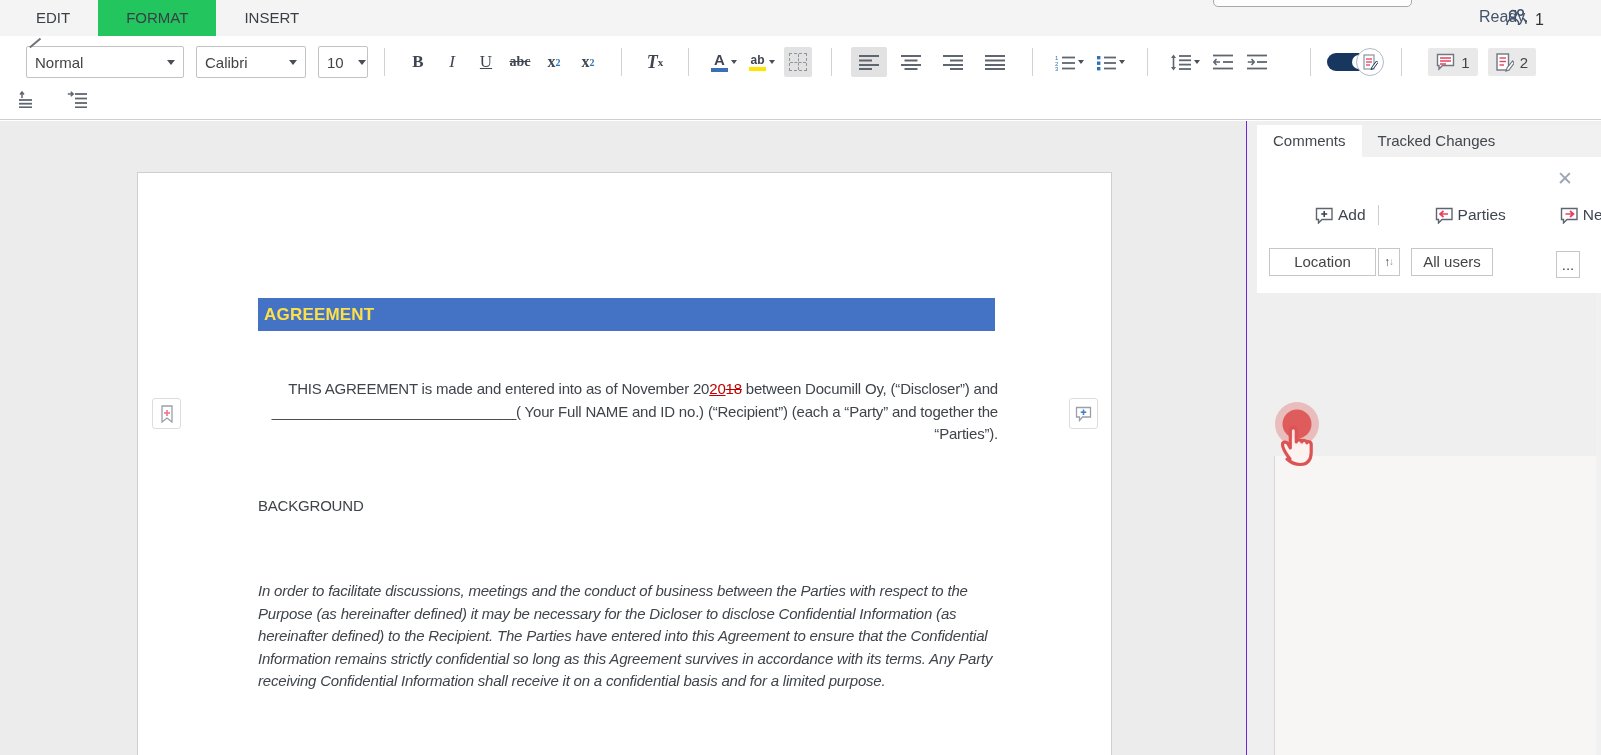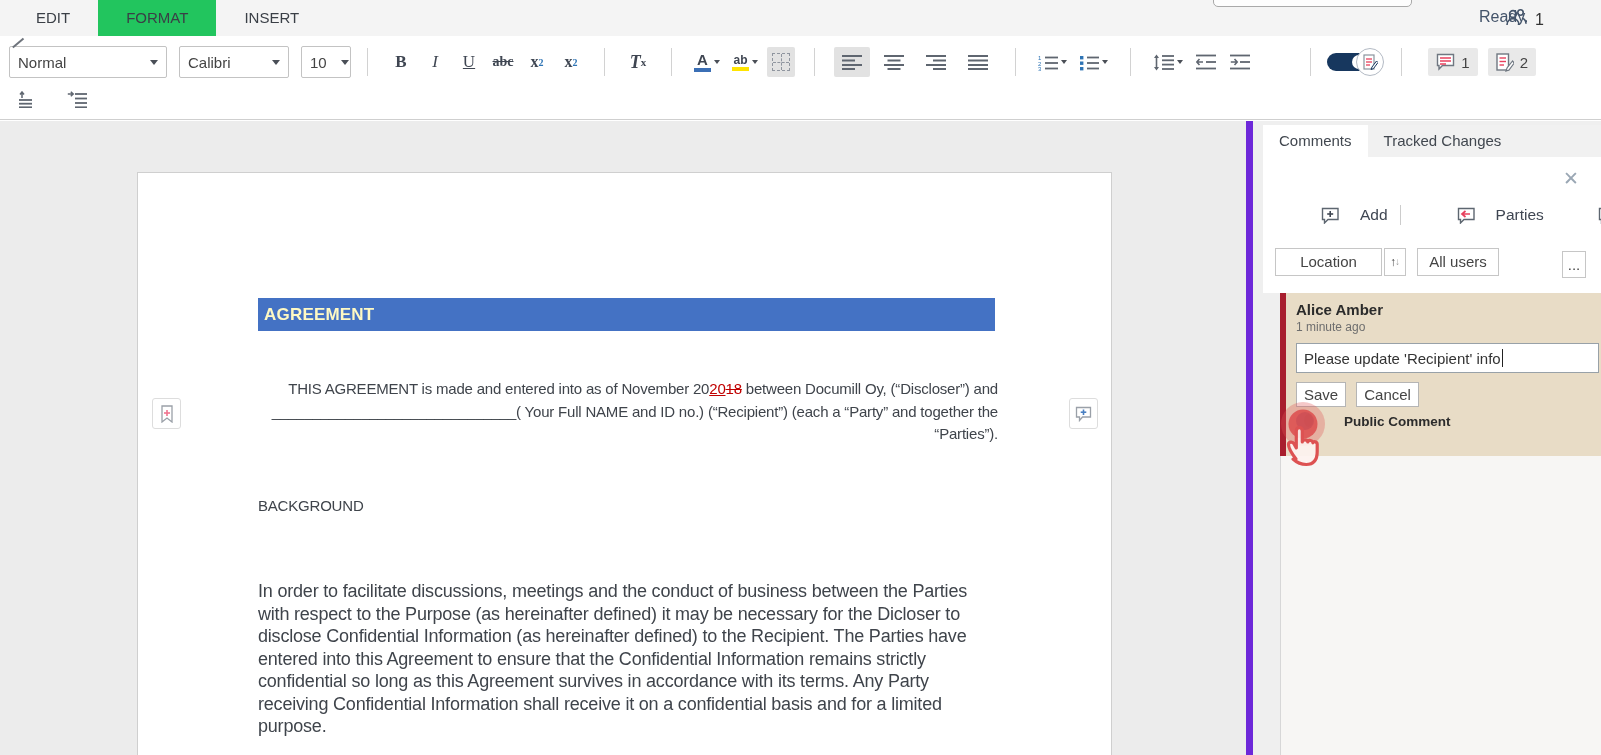--- a/index.html
+++ b/index.html
@@ -14,21 +14,21 @@
   .m-tab.active { background:#22c55e; }
   .cutbox { position:absolute; left:1213px; top:-14px; width:199px; height:21px;
             border:1px solid #a9a9a9; border-radius:5px; background:#fdfdfd; }
   .ready { position:absolute; left:1479px; top:8px; font-size:16px; color:#44546a; }
   .users-wrap { position:absolute; left:1503px; top:6px; display:flex; align-items:center; gap:6px; }
   .users-wrap .cnt { font-size:16px; color:#333; }
 
   
   .toolbar { position:absolute; left:0; top:36px; width:1601px; height:84px; background:#fff;
              border-bottom:1px solid #cfcfcf; }
-  .tb-row1 { position:absolute; left:9px; top:9px; height:34px; display:flex; align-items:center; }
+  .tb-row1 { position:absolute; left:26px; top:9px; height:34px; display:flex; align-items:center; }
   .sel { height:32px; border:1px solid #c3c3c3; border-radius:2px; background:#fff;
          display:flex; align-items:center; padding:0 8px; font-size:15px; color:#444; cursor:pointer; }
   .sel .lbl { flex:1; }
   .caret { width:0; height:0; border-left:4px solid transparent; border-right:4px solid transparent;
            border-top:5px solid #4a4f57; margin-left:6px; }
   .mini-caret { width:0; height:0; border-left:3.5px solid transparent; border-right:3.5px solid transparent;
                 border-top:4.5px solid #4a4f57; margin-left:3px; }
   .sep { width:1px; height:28px; background:#d2d2d2; margin:0 16px; }
   .tbtn { height:30px; min-width:28px; display:flex; align-items:center; justify-content:center;
           border-radius:2px; cursor:pointer; margin:0 3px; padding:0 3px;
@@ -67,44 +67,44 @@
                   background:#fff; border:1.5px solid #b3bac4; display:flex; align-items:center; justify-content:center; }
   .countbtn { height:28px; background:#e9e9e9; border-radius:2px; display:flex; align-items:center;
               padding:0 8px; gap:6px; font-size:15px; color:#444; cursor:pointer; margin-left:10px; }
 
   
   .workspace { position:absolute; left:0; top:121px; width:1246px; height:634px; background:#ececec; }
   .page { position:absolute; left:137px; top:51px; width:975px; height:610px; background:#fff;
           border:1px solid #cfcfcf; }
   .doc { font-family:"Liberation Sans","DejaVu Sans",sans-serif; color:#3f444b; letter-spacing:-0.2px; }
   .doc-title { position:absolute; left:120px; top:125px; width:737px; height:33px; background:#4472c4;
-               color:#fef9c3; font-weight:bold; font-size:17px; line-height:33px; padding-left:6px;
+               color:#fde047; font-weight:bold; font-size:17px; line-height:33px; padding-left:6px;
                letter-spacing:0.2px; }
   .doc-p1 { position:absolute; left:120px; top:205px; width:740px; font-size:15px; line-height:22.5px;text-align:right; }
   .ins { color:#c00000; text-decoration:underline; }
   .del { color:#c00000; text-decoration:line-through; }
   .doc-h2 { position:absolute; left:120px; top:324px; font-size:15px; }
-  .doc-p2 { position:absolute; left:120px; top:407px; width:742px; font-size:18px; line-height:22.5px; }
+  .doc-p2 { position:absolute; left:120px; top:407px; width:742px; font-size:15px; line-height:22.5px;font-style:italic; }
   .sidebtn { position:absolute; width:29px; height:31px; background:#fff; border:1px solid #ddd;
              border-radius:3px; display:flex; align-items:center; justify-content:center; cursor:pointer; }
   .sidebtn.left { left:152px; top:277px; }
   .sidebtn.right { left:1069px; top:277px; }
 
   
   .panel { position:absolute; left:1246px; top:121px; width:355px; height:634px; background:#efefef;
-           border-left:7px solid #6d28d9; }
+           border-left:1px solid #6d28d9; }
   .p-tabstrip { position:absolute; left:10px; top:4px; right:0; height:32px; background:#f1f1f1; display:flex; }
   .p-tab { height:32px; line-height:32px; padding:0 16px; font-size:15px; color:#41474f; cursor:pointer; }
   .p-tab.active { background:#fff; }
   .p-white { position:absolute; left:10px; top:36px; right:0; height:136px; background:#fff; }
   .p-close { position:absolute; left:310px; top:48px; font-size:19px; color:#9aa7b4; cursor:pointer;
              line-height:19px; }
   .p-actions { position:absolute; left:24px; top:82px; height:24px; display:flex; align-items:center;
                font-size:15.5px; color:#3f4652; }
-  .p-act { display:flex; align-items:center; gap:20px; cursor:pointer;padding-left:44px; }
+  .p-act { display:flex; align-items:center; gap:4px; cursor:pointer;padding-left:44px; }
   .p-actions .vsep { width:1px; height:20px; background:#ccc; margin:0 12px; }
   .p-filters { position:absolute; left:22px; top:126px; height:29px; display:flex; align-items:center; }
   .fbox { height:28px; border:1px solid #c6c6c6; background:#fff; display:flex; align-items:center;
           justify-content:center; font-size:15px; color:#444; cursor:pointer; }
   .f-loc { width:107px; }
   .f-sort { width:22px; margin-left:2px; font-size:12px; }
   .f-sort .dn { color:#999; font-size:10px; margin-left:-1px; }
   .f-users { width:82px; margin-left:11px; }
   .f-more { position:absolute; left:309px; top:130px; width:24px; height:27px; line-height:22px; }
 
@@ -474,36 +474,20 @@
     <div class="p-filters">
       <div class="fbox f-loc">Location</div>
       <div class="fbox f-sort">
         <span>↑</span>
           <span class="dn">↓</span>
       </div>
       <div class="fbox f-users">All users</div>
     </div>
     <div class="fbox f-more">...</div>
 
-    <div class="card">
-      <div class="c-author">Alice Amber</div>
-      <div class="c-time">1 minute ago</div>
-      <div class="c-input">
-        <span>Please update 'Recipient' info</span>
-        <span class="c-caret"></span>
-      </div>
-      <div class="c-btns">
-        <button class="cbtn">Save</button>
-        <button class="cbtn">Cancel</button>
-      </div>
-      <div class="c-public">
-        <span class="c-check"></span>
-        <span class="c-publabel">Public Comment</span>
-      </div>
-    </div>
 
     <div class="p-belowcard"></div>
     <div class="p-rightstrip"></div>
 
     <svg class="cursor-overlay" viewBox="0 0 70 92">
       <circle cx="32" cy="25" r="22" fill="#df5454" opacity="0.32"></circle>
       <circle cx="32" cy="25" r="14.5" fill="#dd4f4f" opacity="0.88"></circle>
       <g transform="translate(16,26)">
         <path d="M9 34 C5.5 29.5 1.5 23 1.5 19.5 c0-3 4.2-3.2 5.6-0.6 l2.2 4 V6 c0-4.4 6-4.4 6 0 v11 c0-2.8 5.2-2.8 5.5 0 c0.4-2.3 5-2 5.1 0.8 c0.5-1.8 4.3-1.3 4.3 1.5 v7.5 c0 8.5-3.2 12.7-11 12.7 c-6 0-8.9-1.5-13.2-5.5 Z" fill="#fdf3f0" fill-opacity="0.9" stroke="#dd5252" stroke-width="3.2" stroke-linejoin="round"></path>
       </g>

